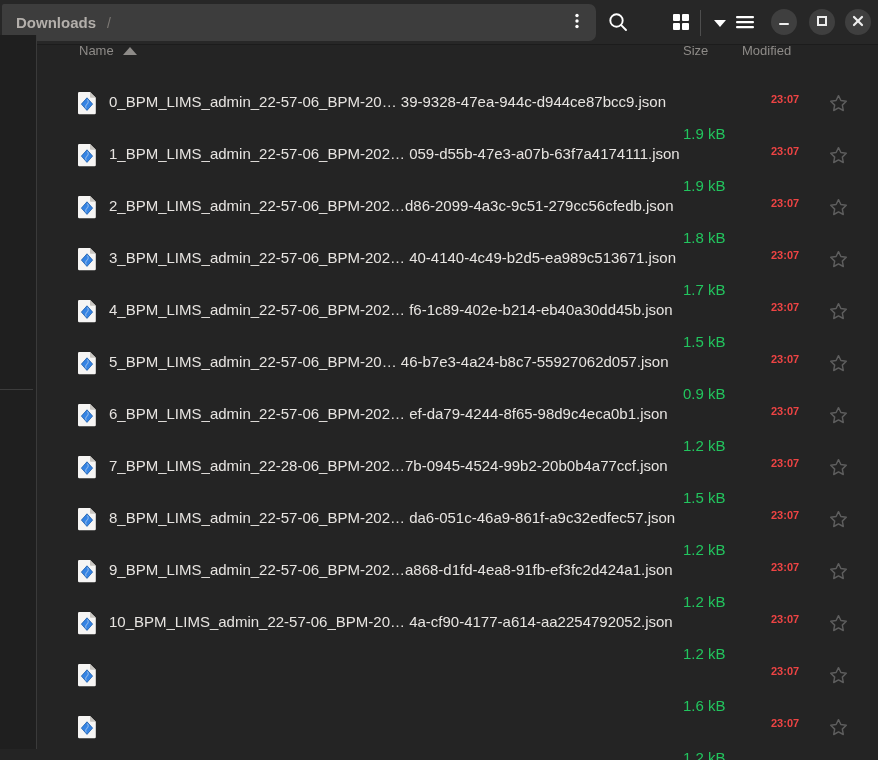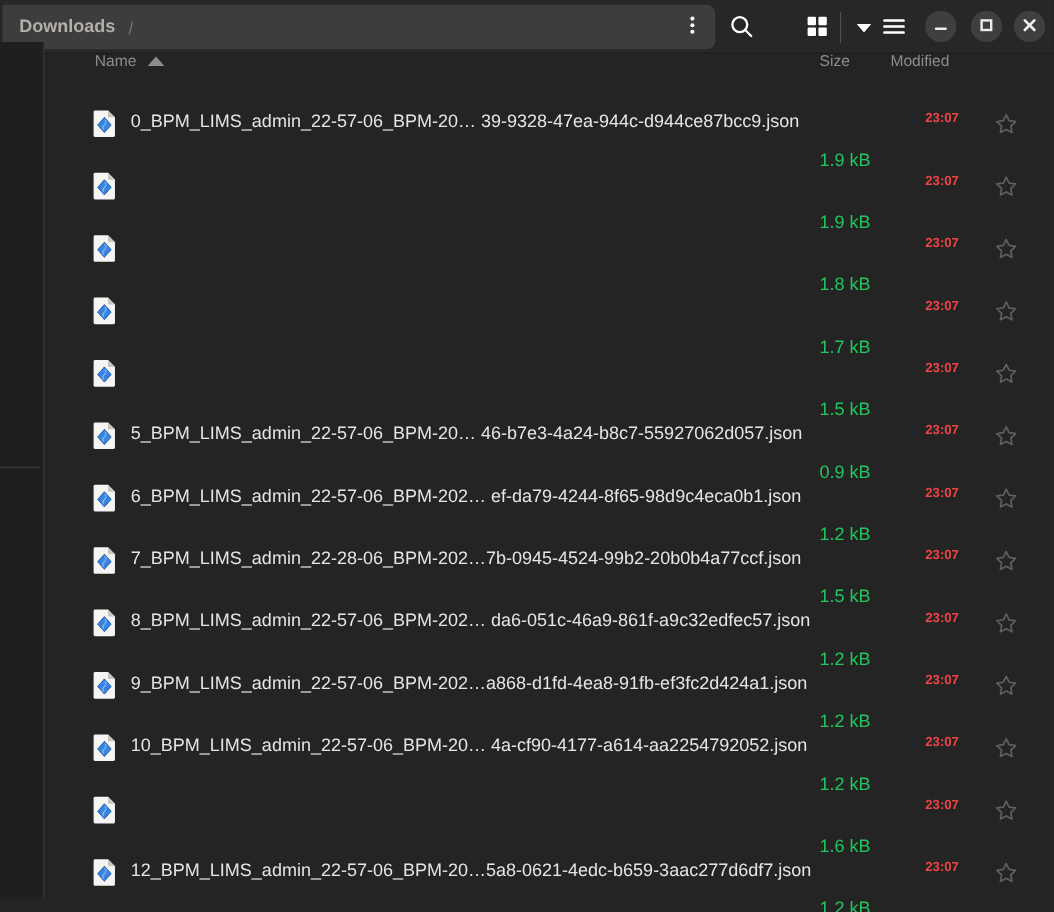--- a/index.html
+++ b/index.html
@@ -214,74 +214,78 @@
 
   <div class="row">
     <span class="fileicon">
       <svg width="24" height="24" viewBox="0 0 24 24">
         <path d="M4.2 1 H15 L20.8 6.8 V22 a1.2 1.2 0 0 1 -1.2 1.2 H4.2 A1.2 1.2 0 0 1 3 22 V2.2 A1.2 1.2 0 0 1 4.2 1 Z" fill="#f6f5f4"></path>
         <path d="M15 1 L20.8 6.8 H15.8 A0.8 0.8 0 0 1 15 6 Z" fill="#c8c5c0"></path>
         <path d="M12 6.8 L17.6 13.1 L12 19.4 L6.4 13.1 Z" fill="#3584e4" stroke="#1d5da8" stroke-width="0.8"></path>
         <path d="M12.6 8.9 C14 10.4 13 12.4 11.6 13.6 C10.6 14.5 10.4 15.8 11 16.9" fill="none" stroke="#8ab4e8" stroke-width="1.1" stroke-linecap="round"></path>
       </svg>
     </span>
+    <span class="fname">1_BPM_LIMS_admin_22-57-06_BPM-202… 059-d55b-47e3-a07b-63f7a4174111.json</span>
     <span class="fsize">1.9 kB</span>
     <span class="ftime">23:07</span>
     <span class="fstar">
       <svg width="23" height="23" viewBox="0 0 24 24" fill="none" stroke="#5e5e5e" stroke-width="1.5" stroke-linejoin="round">
         <path d="M12 3.8 L14.5 8.9 L20.1 9.7 L16 13.7 L17 19.3 L12 16.6 L7 19.3 L8 13.7 L3.9 9.7 L9.5 8.9 Z"></path>
       </svg>
     </span>
   </div>
 
   <div class="row">
     <span class="fileicon">
       <svg width="24" height="24" viewBox="0 0 24 24">
         <path d="M4.2 1 H15 L20.8 6.8 V22 a1.2 1.2 0 0 1 -1.2 1.2 H4.2 A1.2 1.2 0 0 1 3 22 V2.2 A1.2 1.2 0 0 1 4.2 1 Z" fill="#f6f5f4"></path>
         <path d="M15 1 L20.8 6.8 H15.8 A0.8 0.8 0 0 1 15 6 Z" fill="#c8c5c0"></path>
         <path d="M12 6.8 L17.6 13.1 L12 19.4 L6.4 13.1 Z" fill="#3584e4" stroke="#1d5da8" stroke-width="0.8"></path>
         <path d="M12.6 8.9 C14 10.4 13 12.4 11.6 13.6 C10.6 14.5 10.4 15.8 11 16.9" fill="none" stroke="#8ab4e8" stroke-width="1.1" stroke-linecap="round"></path>
       </svg>
     </span>
+    <span class="fname">2_BPM_LIMS_admin_22-57-06_BPM-202…d86-2099-4a3c-9c51-279cc56cfedb.json</span>
     <span class="fsize">1.8 kB</span>
     <span class="ftime">23:07</span>
     <span class="fstar">
       <svg width="23" height="23" viewBox="0 0 24 24" fill="none" stroke="#5e5e5e" stroke-width="1.5" stroke-linejoin="round">
         <path d="M12 3.8 L14.5 8.9 L20.1 9.7 L16 13.7 L17 19.3 L12 16.6 L7 19.3 L8 13.7 L3.9 9.7 L9.5 8.9 Z"></path>
       </svg>
     </span>
   </div>
 
   <div class="row">
     <span class="fileicon">
       <svg width="24" height="24" viewBox="0 0 24 24">
         <path d="M4.2 1 H15 L20.8 6.8 V22 a1.2 1.2 0 0 1 -1.2 1.2 H4.2 A1.2 1.2 0 0 1 3 22 V2.2 A1.2 1.2 0 0 1 4.2 1 Z" fill="#f6f5f4"></path>
         <path d="M15 1 L20.8 6.8 H15.8 A0.8 0.8 0 0 1 15 6 Z" fill="#c8c5c0"></path>
         <path d="M12 6.8 L17.6 13.1 L12 19.4 L6.4 13.1 Z" fill="#3584e4" stroke="#1d5da8" stroke-width="0.8"></path>
         <path d="M12.6 8.9 C14 10.4 13 12.4 11.6 13.6 C10.6 14.5 10.4 15.8 11 16.9" fill="none" stroke="#8ab4e8" stroke-width="1.1" stroke-linecap="round"></path>
       </svg>
     </span>
+    <span class="fname">3_BPM_LIMS_admin_22-57-06_BPM-202… 40-4140-4c49-b2d5-ea989c513671.json</span>
     <span class="fsize">1.7 kB</span>
     <span class="ftime">23:07</span>
     <span class="fstar">
       <svg width="23" height="23" viewBox="0 0 24 24" fill="none" stroke="#5e5e5e" stroke-width="1.5" stroke-linejoin="round">
         <path d="M12 3.8 L14.5 8.9 L20.1 9.7 L16 13.7 L17 19.3 L12 16.6 L7 19.3 L8 13.7 L3.9 9.7 L9.5 8.9 Z"></path>
       </svg>
     </span>
   </div>
 
   <div class="row">
     <span class="fileicon">
       <svg width="24" height="24" viewBox="0 0 24 24">
         <path d="M4.2 1 H15 L20.8 6.8 V22 a1.2 1.2 0 0 1 -1.2 1.2 H4.2 A1.2 1.2 0 0 1 3 22 V2.2 A1.2 1.2 0 0 1 4.2 1 Z" fill="#f6f5f4"></path>
         <path d="M15 1 L20.8 6.8 H15.8 A0.8 0.8 0 0 1 15 6 Z" fill="#c8c5c0"></path>
         <path d="M12 6.8 L17.6 13.1 L12 19.4 L6.4 13.1 Z" fill="#3584e4" stroke="#1d5da8" stroke-width="0.8"></path>
         <path d="M12.6 8.9 C14 10.4 13 12.4 11.6 13.6 C10.6 14.5 10.4 15.8 11 16.9" fill="none" stroke="#8ab4e8" stroke-width="1.1" stroke-linecap="round"></path>
       </svg>
     </span>
+    <span class="fname">4_BPM_LIMS_admin_22-57-06_BPM-202… f6-1c89-402e-b214-eb40a30dd45b.json</span>
     <span class="fsize">1.5 kB</span>
     <span class="ftime">23:07</span>
     <span class="fstar">
       <svg width="23" height="23" viewBox="0 0 24 24" fill="none" stroke="#5e5e5e" stroke-width="1.5" stroke-linejoin="round">
         <path d="M12 3.8 L14.5 8.9 L20.1 9.7 L16 13.7 L17 19.3 L12 16.6 L7 19.3 L8 13.7 L3.9 9.7 L9.5 8.9 Z"></path>
       </svg>
     </span>
   </div>
 
   <div class="row">
@@ -418,21 +422,20 @@
 
   <div class="row">
     <span class="fileicon">
       <svg width="24" height="24" viewBox="0 0 24 24">
         <path d="M4.2 1 H15 L20.8 6.8 V22 a1.2 1.2 0 0 1 -1.2 1.2 H4.2 A1.2 1.2 0 0 1 3 22 V2.2 A1.2 1.2 0 0 1 4.2 1 Z" fill="#f6f5f4"></path>
         <path d="M15 1 L20.8 6.8 H15.8 A0.8 0.8 0 0 1 15 6 Z" fill="#c8c5c0"></path>
         <path d="M12 6.8 L17.6 13.1 L12 19.4 L6.4 13.1 Z" fill="#3584e4" stroke="#1d5da8" stroke-width="0.8"></path>
         <path d="M12.6 8.9 C14 10.4 13 12.4 11.6 13.6 C10.6 14.5 10.4 15.8 11 16.9" fill="none" stroke="#8ab4e8" stroke-width="1.1" stroke-linecap="round"></path>
       </svg>
     </span>
-    <span class="fname">12_BPM_LIMS_admin_22-57-06_BPM-20…5a8-0621-4edc-b659-3aac277d6df7.json</span>
     <span class="fsize">1.2 kB</span>
     <span class="ftime">23:07</span>
     <span class="fstar">
       <svg width="23" height="23" viewBox="0 0 24 24" fill="none" stroke="#5e5e5e" stroke-width="1.5" stroke-linejoin="round">
         <path d="M12 3.8 L14.5 8.9 L20.1 9.7 L16 13.7 L17 19.3 L12 16.6 L7 19.3 L8 13.7 L3.9 9.7 L9.5 8.9 Z"></path>
       </svg>
     </span>
   </div>
 </div>
   </main>

